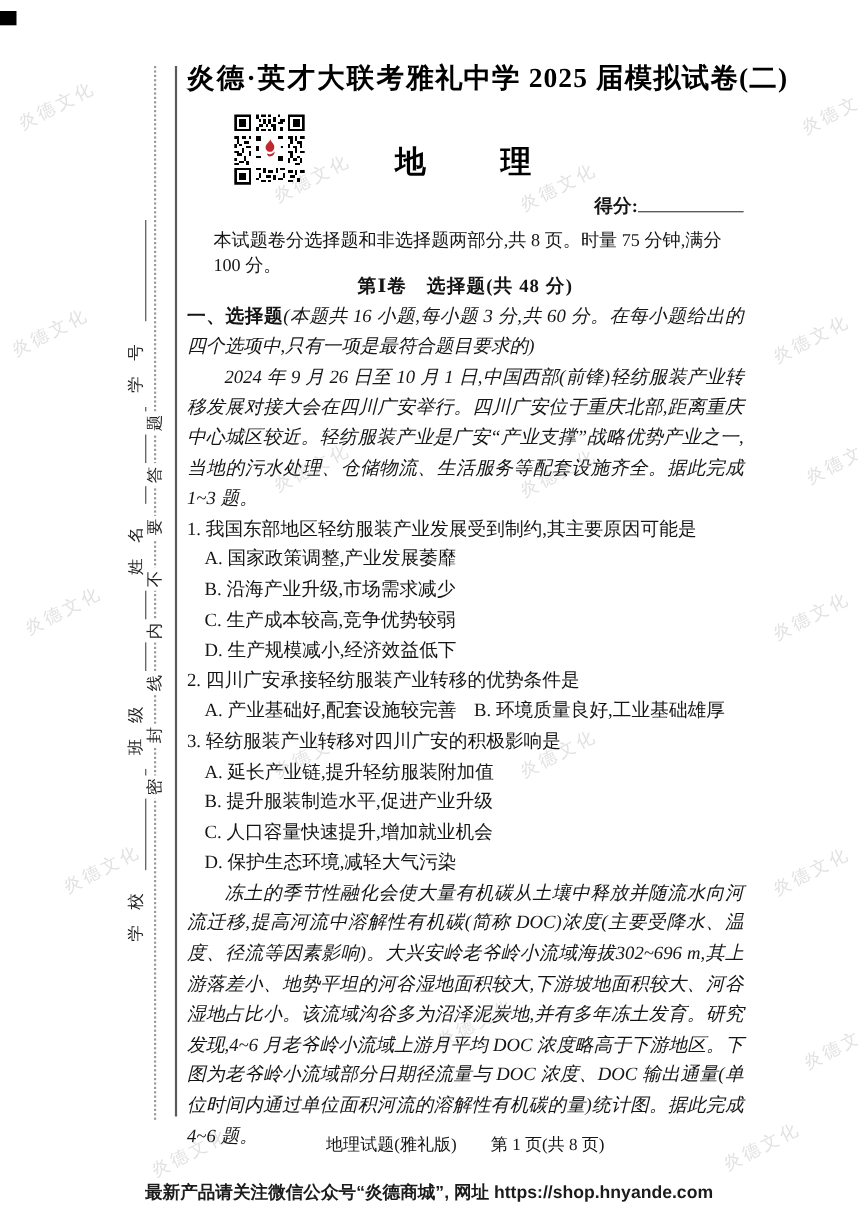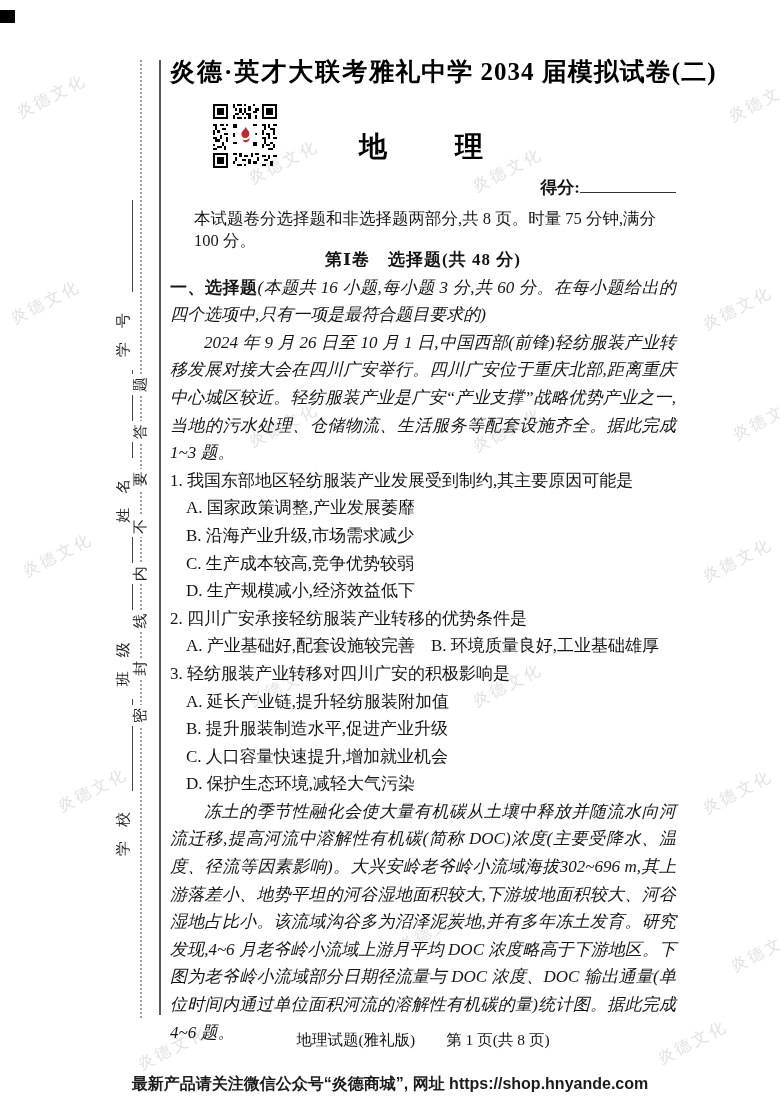--- a/index.html
+++ b/index.html
@@ -194,21 +194,21 @@
     <svg class="flame" viewBox="0 0 24 24">
       <circle cx="12" cy="12" r="9.5" fill="#fff"></circle>
       <path d="M12.3 4.5c.5 2.6 3.7 3.9 3.4 7-.2 2.3-2 4-4.1 3.9-2.1-.1-3.7-1.9-3.5-4.2.2-2.6 3.2-3.8 4.2-6.7z" fill="#c1272d"></path>
       <path d="M9.2 16.9c2.6 1.3 5.6.2 6.8-1.7.2 2.6-2 4.4-4.4 4.3-1.3-.1-2-1.4-2.4-2.6z" fill="#c1272d"></path>
     </svg>
   </div>
 
   <div class="main">
 
     <div class="title">
-      <span class="brand">炎德·英才大联考</span><span class="rest">雅礼中学 2034 届模拟试卷(二)</span>
+      <span class="brand">炎德·英才大联考</span><span class="rest">雅礼中学 2025 届模拟试卷(二)</span>
     </div>
 
     <div class="subject-row">
       <div class="subject">地　　理</div>
     </div>
 
     <div class="score">
       <span>得分:</span><span class="score-line"></span>
     </div>
 

